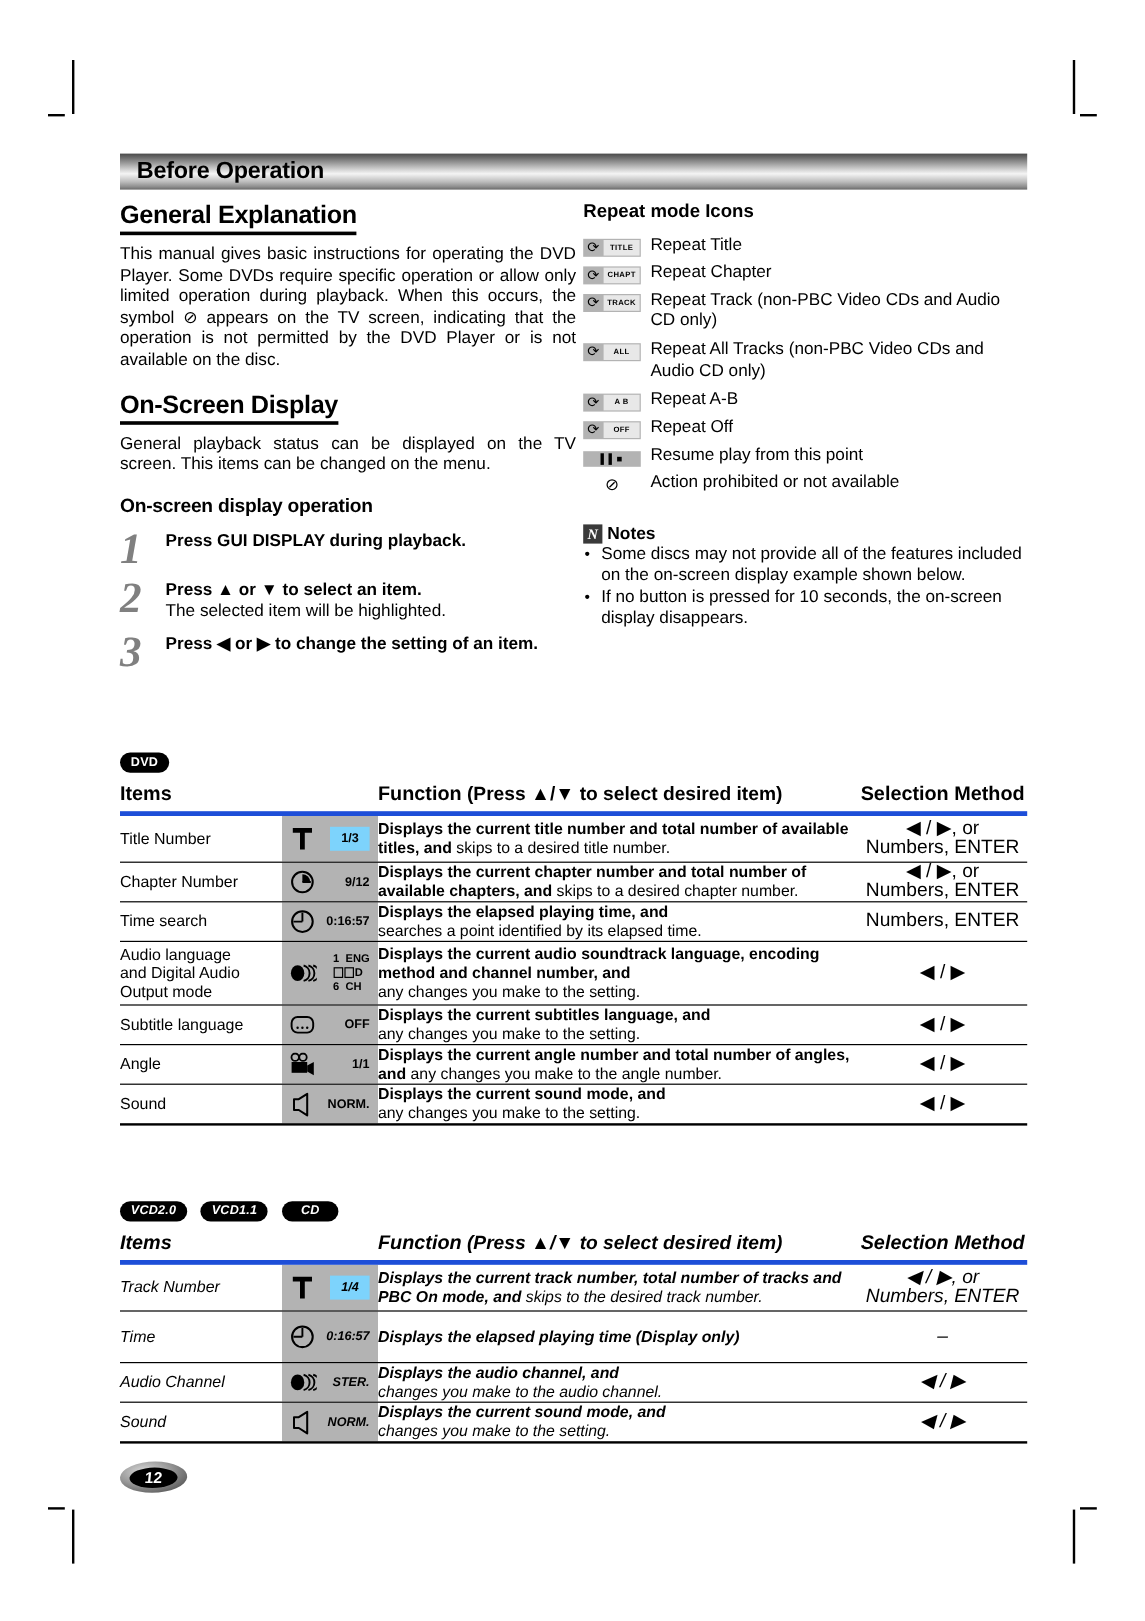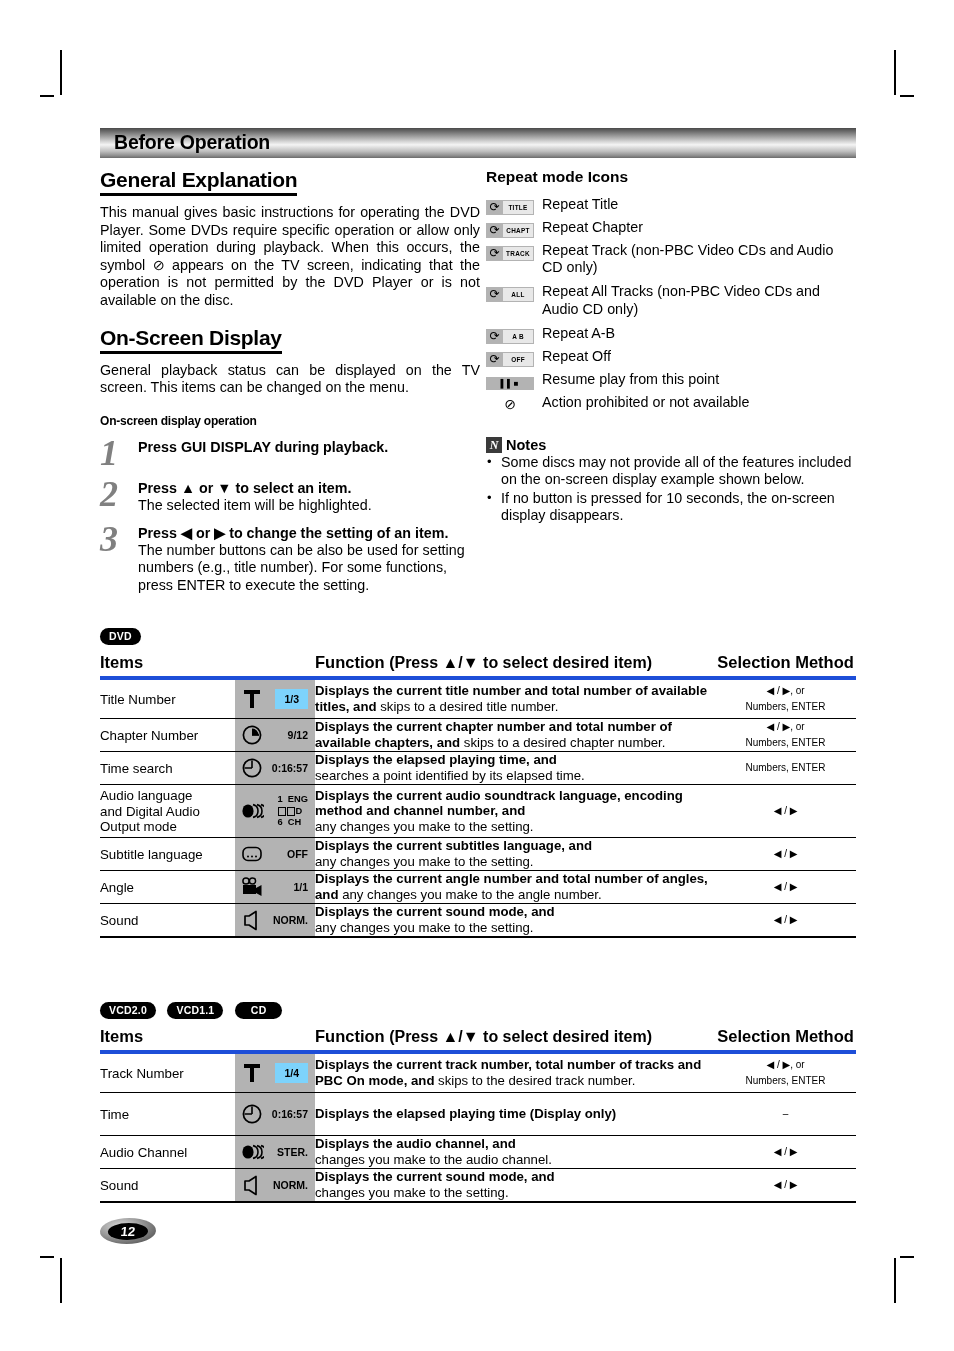--- a/index.html
+++ b/index.html
@@ -18,21 +18,21 @@
     background:linear-gradient(to bottom,#4a4a4a 0%,#6e6e6e 12%,#d8d8d8 46%,#f4f4f4 56%,#bdbdbd 78%,#8e8e8e 92%,#6a6a6a 100%);}
   #titlebar .t{position:absolute;left:14px;top:3px;font-size:19.5px;font-weight:bold;letter-spacing:-.2px;}
 
   
   #colL{position:absolute;left:100px;top:168px;width:380px;}
   #colR{position:absolute;left:486px;top:168px;width:372px;}
 
   h2.sec{font-size:21px;font-weight:bold;margin:0 0 2px 0;display:inline-block;
     border-bottom:3px solid #000;padding-bottom:1px;letter-spacing:-.3px;}
   p.body{font-size:14.3px;line-height:17.6px;margin:6px 0 0 0;text-align:justify;}
-  h3.sub{font-size:12px;font-weight:bold;margin:17px 0 4px 0;letter-spacing:-.2px;}
+  h3.sub{font-size:16px;font-weight:bold;margin:17px 0 4px 0;letter-spacing:-.2px;}
 
   
   .step{position:relative;padding-left:38px;margin-top:11px;min-height:30px;}
   .step .num{position:absolute;left:0;top:-4px;font-size:36px;font-weight:bold;
     font-style:italic;color:#808080;font-family:"Liberation Serif",serif;line-height:1;}
   .step .l1{font-size:14.3px;font-weight:bold;line-height:17px;}
   .step .l2{font-size:14.3px;line-height:17.3px;}
 
   
   h3.rsec{font-size:15.5px;font-weight:bold;margin:0 0 10px 0;}
@@ -72,21 +72,21 @@
   .tbl .hdrrow th{border-bottom:4px solid #1d4ed8;padding:2px 0 4px 0;text-align:left;}
   .hItems{font-size:16.5px;font-weight:bold;}
   .hFunc{font-size:16.5px;font-weight:bold;}
   .hSel{font-size:16.5px;font-weight:bold;text-align:center;display:block;}
   .tbl tbody tr{border-bottom:1.4px solid #000;}
   .tbl tbody tr:first-child td{border-top:none;}
   .cItem{font-size:13.3px;padding:6px 4px 6px 4px;line-height:15.5px;}
   .cIcon{width:80px;padding:0;}
   .cFunc{font-size:13.2px;line-height:15.8px;padding:6px 8px 6px 10px;}
   .cFunc b{font-weight:bold;}
-  .cSel{font-size:10px;line-height:16px;text-align:center;padding:6px 2px;}
+  .cSel{font-size:16px;line-height:16px;text-align:center;padding:6px 2px;}
 
   
   .osd{background:#b3b3b3;height:100%;min-height:30px;display:flex;align-items:center;
     justify-content:space-between;padding:4px 7px 4px 5px;box-sizing:border-box;}
   .osd .glyph{flex:0 0 auto;display:flex;align-items:center;justify-content:center;
     width:24px;height:24px;}
   .osd .val{font-size:10.5px;font-weight:bold;text-align:right;line-height:11px;}
   .osd .valbox{background:#7dd3fc;padding:4px 9px;font-size:10.5px;font-weight:bold;}
   .osd .multi{font-size:9.3px;font-weight:bold;line-height:11.5px;text-align:left;}
   .ddsym{display:inline-block;letter-spacing:-.5px;}
@@ -135,21 +135,20 @@
       <div class="l1">Press GUI DISPLAY during playback.</div>
     </div>
     <div class="step">
       <div class="num">2</div>
       <div class="l1">Press ▲ or ▼ to select an item.</div>
       <div class="l2">The selected item will be highlighted.</div>
     </div>
     <div class="step">
       <div class="num">3</div>
       <div class="l1">Press ◀ or ▶ to change the setting of an item.</div>
-      <div class="l2">The number buttons can be also be used for setting numbers (e.g., title number). For some functions, press ENTER to execute the setting.</div>
     </div>
   </div>
 
   <div id="colR">
     <h3 class="rsec">Repeat mode Icons</h3>
 
     <div class="ricon-row">
       <div class="ricon-cell">
         <span class="rbadge">
           <span class="loop">⟳</span>
@@ -384,21 +383,21 @@
               <span class="val">NORM.</span>
             </div>
           </td>
           <td class="cFunc"><b>Displays the current sound mode, and</b><br><span>any changes you make to the setting.</span></td>
           <td class="cSel" style="white-space:pre-line;">◀ / ▶</td>
         </tr>
       </tbody>
     </table>
   </div>
 
-  <div style="position:absolute;left:100px;top:1001px;width:756px;">
+  <div style="position:absolute;left:100px;top:1001px;width:756px;font-style:italic;">
     <div style="margin-bottom:6px;">
       <span class="discbadge">VCD2.0</span>
       <span class="discbadge">VCD1.1</span>
       <span class="discbadge wide">CD</span>
     </div>
     <table class="tbl">
       <colgroup>
           <col style="width:135px">
           <col style="width:80px">
           <col style="width:400px">

